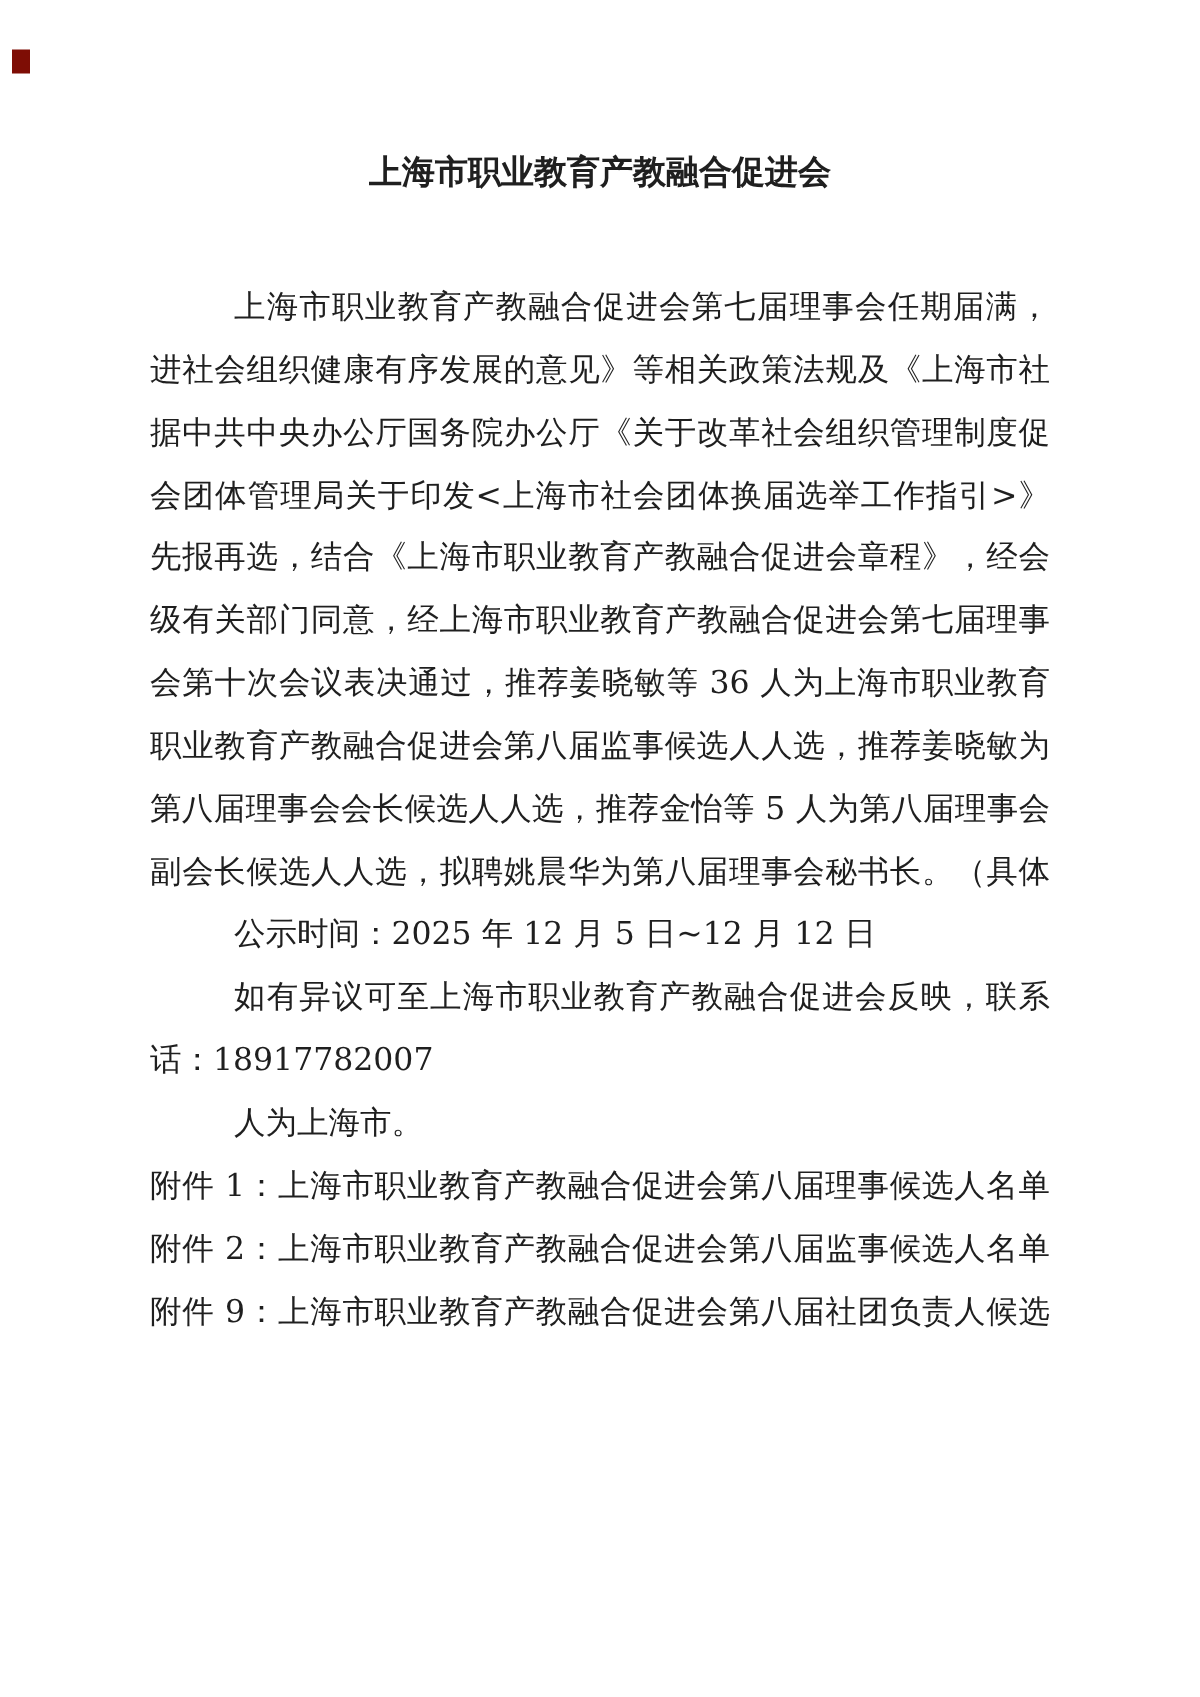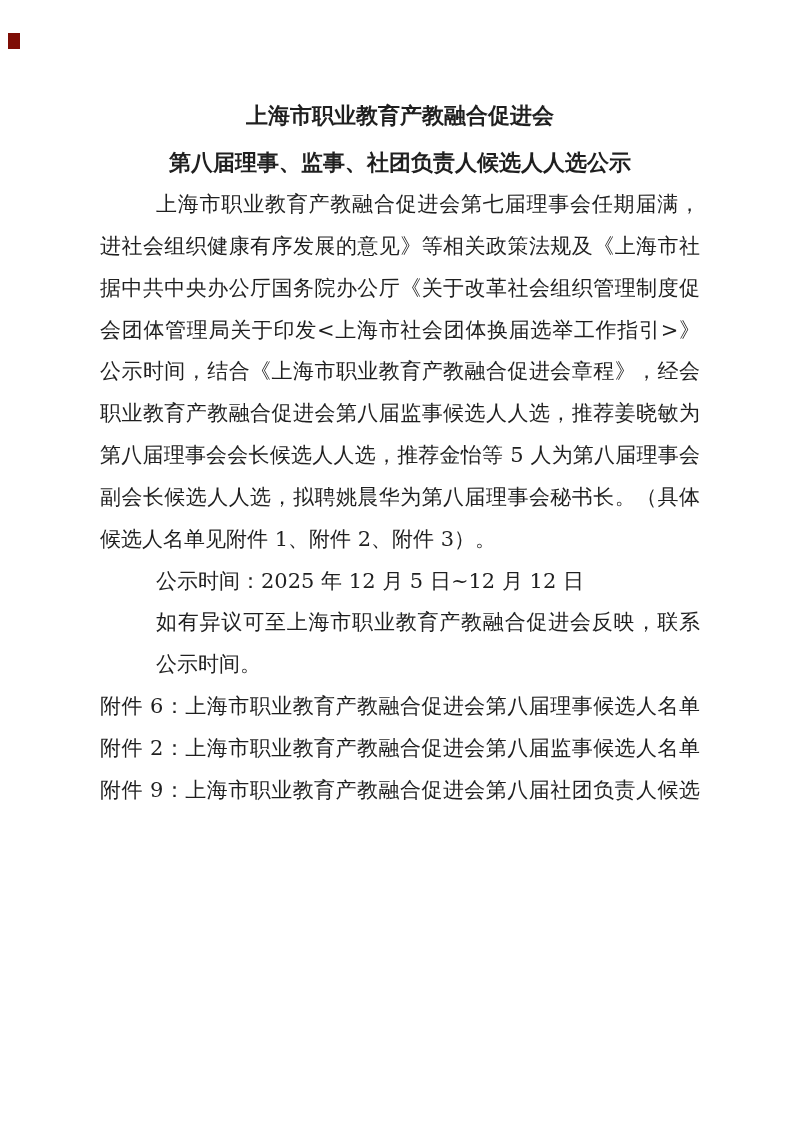--- a/index.html
+++ b/index.html
@@ -60,32 +60,33 @@
     text-indent: 56px;
   }
 </style>
 </head>
 <body>
 
 <div class="page">
   <div class="red-marker"></div>
 
   <div class="doc-title t1">上海市职业教育产教融合促进会</div>
-  <div class="doc-title t2">第八届理事、监事、社团负责人候选人人选公示</div>
 
   <div class="doc-body">
     <div class="line indent justify">上海市职业教育产教融合促进会第七届理事会任期届满，根</div>
     <div class="line justify">进社会组织健康有序发展的意见》等相关政策法规及《上海市社</div>
     <div class="line justify">据中共中央办公厅国务院办公厅《关于改革社会组织管理制度促</div>
     <div class="line justify">会团体管理局关于印发&lt;上海市社会团体换届选举工作指引&gt;》的</div>
-    <div class="line justify">公示时间，结合《上海市职业教育产教融合促进会章程》，经会</div>
+    <div class="line justify">先报再选，结合《上海市职业教育产教融合促进会章程》，经会</div>
+    <div class="line justify">级有关部门同意，经上海市职业教育产教融合促进会第七届理事</div>
+    <div class="line justify">会第十次会议表决通过，推荐姜晓敏等 36 人为上海市职业教育</div>
     <div class="line justify">职业教育产教融合促进会第八届监事候选人人选，推荐姜晓敏为</div>
     <div class="line justify">第八届理事会会长候选人人选，推荐金怡等 5 人为第八届理事会</div>
     <div class="line justify">副会长候选人人选，拟聘姚晨华为第八届理事会秘书长。（具体</div>
-    <div class="line">候选人名单见附件 1、附件 2、附件 3）。</div>
     <div class="line indent">公示时间：2025 年 12 月 5 日~12 月 12 日</div>
     <div class="line indent justify">如有异议可至上海市职业教育产教融合促进会反映，联系电</div>
-    <div class="line indent">公示时间。</div>
-    <div class="line justify">附件 6：上海市职业教育产教融合促进会第八届理事候选人名单</div>
+    <div class="line">话：18917782007</div>
+    <div class="line indent">人为上海市。</div>
+    <div class="line justify">附件 1：上海市职业教育产教融合促进会第八届理事候选人名单</div>
     <div class="line justify">附件 2：上海市职业教育产教融合促进会第八届监事候选人名单</div>
     <div class="line justify">附件 9：上海市职业教育产教融合促进会第八届社团负责人候选</div>
   </div>
 </div>
 
 </body></html>

